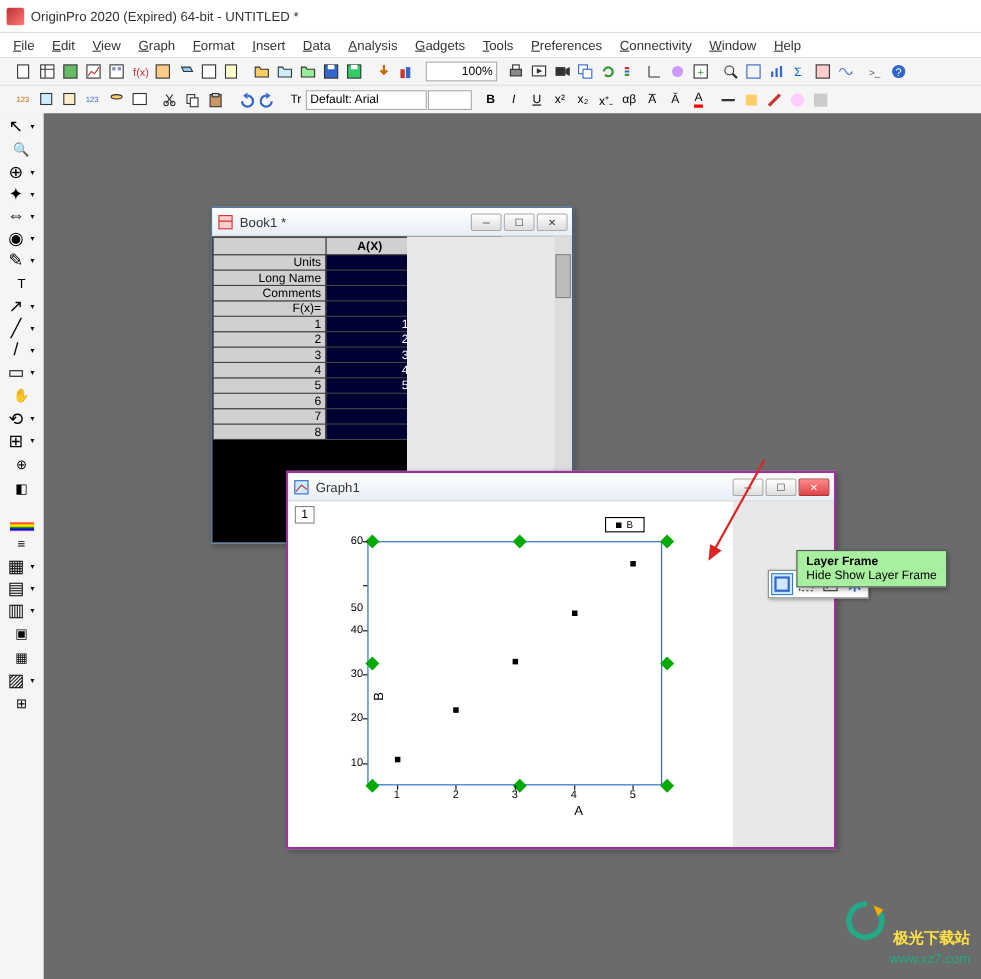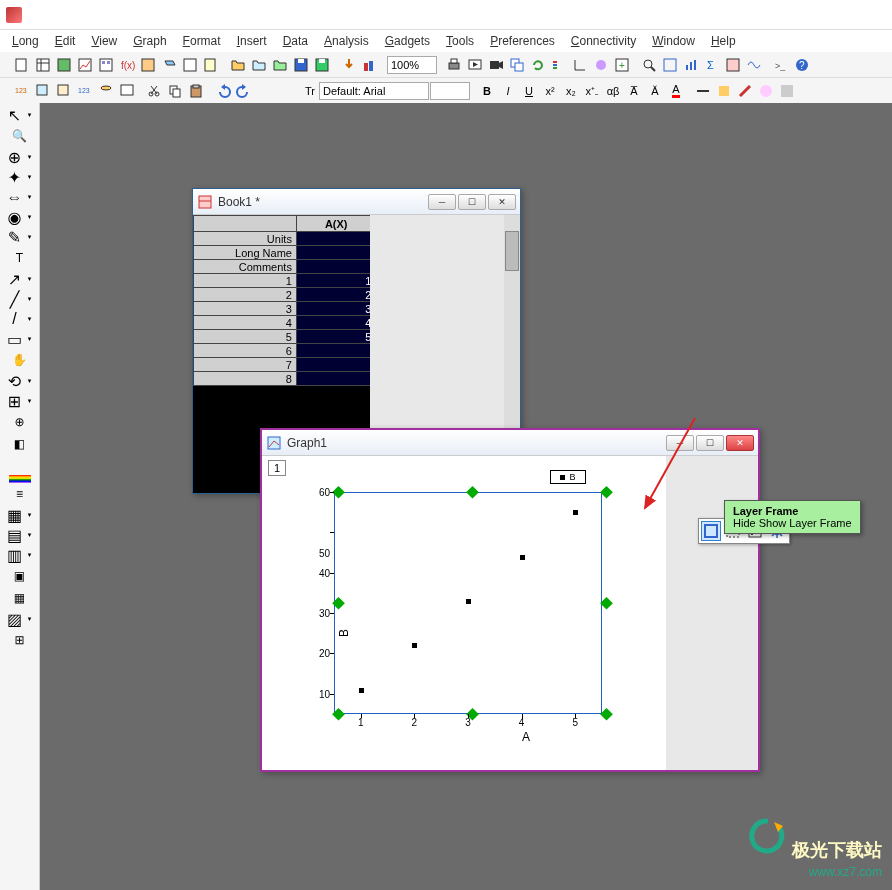--- a/index.html
+++ b/index.html
@@ -12,21 +12,21 @@
 
 .menubar { height: 22px; background: #fff; display: flex; align-items: center; padding: 0 4px; font-size: 12px; color: #333; }
 .menubar span { padding: 2px 8px; cursor: default; }
 .menubar span:first-letter { text-decoration: underline; }
 
 
 .toolbar-row { height: 26px; background: #f5f5f5; border-bottom: 1px solid #ddd; display: flex; align-items: center; padding: 0 12px; gap: 1px; overflow: hidden; }
 .tb { width: 20px; height: 20px; display: inline-flex; align-items: center; justify-content: center; font-size: 11px; cursor: pointer; position: relative; }
 .tb svg { width: 16px; height: 16px; }
 .tb-sep { width: 5px; }
-.zoom-box { width: 50px; height: 18px; font-size: 11px; border: 1px solid #aaa; padding: 0 3px; background: #fff; }
+.zoom-box { width: 65px; height: 18px; font-size: 11px; border: 1px solid #aaa; padding: 0 3px; background: #fff; text-align: right; }
 .font-box { width: 110px; height: 18px; font-size: 11px; border: 1px solid #aaa; padding: 0 3px; background: #fff; }
 .size-box { width: 40px; height: 18px; font-size: 11px; border: 1px solid #aaa; padding: 0 3px; background: #fff; }
 
 
 .workspace { position: absolute; top: 103px; left: 40px; right: 0; bottom: 0; background: #6b6b6b; }
 
 
 .left-toolbar { position: absolute; top: 103px; left: 0; width: 40px; bottom: 0; background: #f5f5f5; border-right: 1px solid #ccc; display: flex; flex-direction: column; align-items: center; padding: 2px 0; gap: 0; }
 .lt { width: 22px; height: 20px; display: flex; align-items: center; justify-content: center; cursor: pointer; font-size: 12px; margin: 1px 0; }
 .lt-split { width: 30px; height: 20px; display: flex; }
@@ -83,32 +83,33 @@
 
 .tooltip { position: absolute; background: #a8f0a0; border: 1px solid #555; padding: 4px 8px; font-size: 11px; box-shadow: 2px 2px 4px rgba(0,0,0,.3); margin-left: 12px; }
 .tooltip .tt-title { font-weight: bold; }
 
 
 .arrow-svg { position: absolute; pointer-events: none; }
 
 
 .watermark { position: absolute; right: 10px; bottom: 10px; text-align: right; }
 .watermark .logo { width: 40px; height: 40px; display: inline-block; }
-.watermark .txt1 { font-size: 18px; color: #fef9c3; font-weight: bold; }
+.watermark .txt1 { font-size: 14px; color: #fde047; font-weight: bold; }
 .watermark .txt2 { font-size: 12px; color: #2a8; }
 </style>
 </head>
 <body>
 
 <div class="titlebar">
   <div class="app-icon"></div>
+  <span>OriginPro 2020 (Expired) 64-bit - UNTITLED *</span>
 </div>
 
 <div class="menubar">
-  <span>Long</span>
+  <span>File</span>
   <span>Edit</span>
   <span>View</span>
   <span>Graph</span>
   <span>Format</span>
   <span>Insert</span>
   <span>Data</span>
   <span>Analysis</span>
   <span>Gadgets</span>
   <span>Tools</span>
   <span>Preferences</span>
@@ -376,21 +377,21 @@
         <polygon points="10,1 10,7 6,4" fill="#36c"></polygon>
       </svg>
     </div>
   <div class="tb">
       <svg viewBox="0 0 16 16">
         <path d="M6 4a5 5 0 1 0 5 5" fill="none" stroke="#36c" stroke-width="2"></path>
         <polygon points="6,1 6,7 10,4" fill="#36c"></polygon>
       </svg>
     </div>
   <div class="tb-sep"></div>
-  <span style="font-size:11px;padding:0 3px;margin-left:41px;">Tr</span>
+  <span style="font-size:11px;padding:0 3px;">Tr</span>
   <input class="font-box" value="Default: Arial" style="">
   <input class="size-box" value="" style="">
   <div class="tb-sep"></div>
   <div class="tb">
       <b>B</b>
     </div>
   <div class="tb">
       <i>I</i>
     </div>
   <div class="tb">
@@ -539,20 +540,25 @@
                 <td class="data"></td>
                 <td class="data"></td>
               </tr>
           <tr>
                 <td class="rowlabel">Long Name</td>
                 <td class="data"></td>
                 <td class="data"></td>
               </tr>
           <tr>
                 <td class="rowlabel">Comments</td>
+                <td class="data"></td>
+                <td class="data"></td>
+              </tr>
+          <tr>
+                <td class="rowlabel">F(x)=</td>
                 <td class="data"></td>
                 <td class="data"></td>
               </tr>
           </tbody>
             <tbody id="book-rows">
               <tr>
                 <td class="rowhdr">1</td>
                 <td class="data">1</td>
                 <td class="data">11</td>
               </tr>

